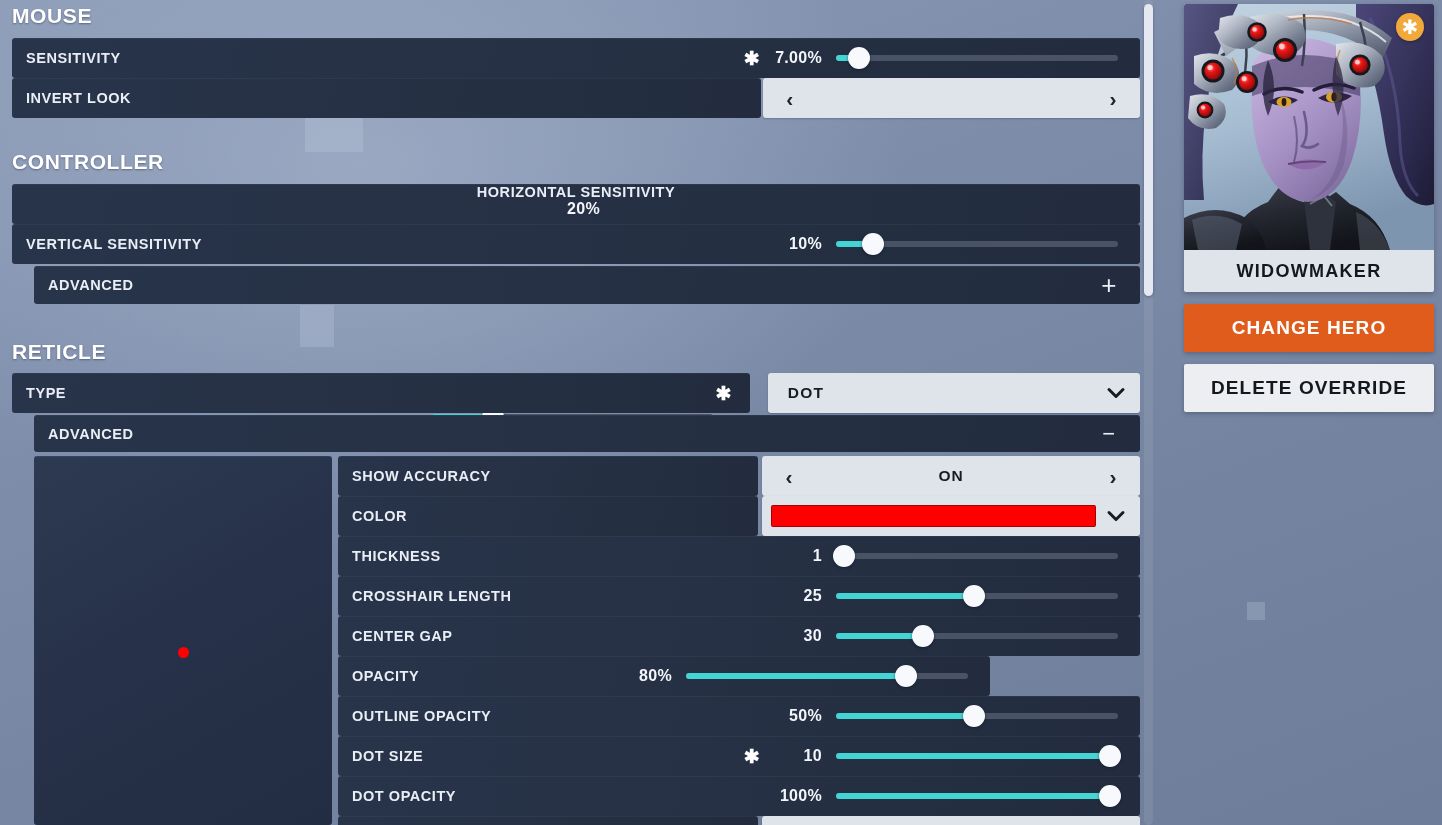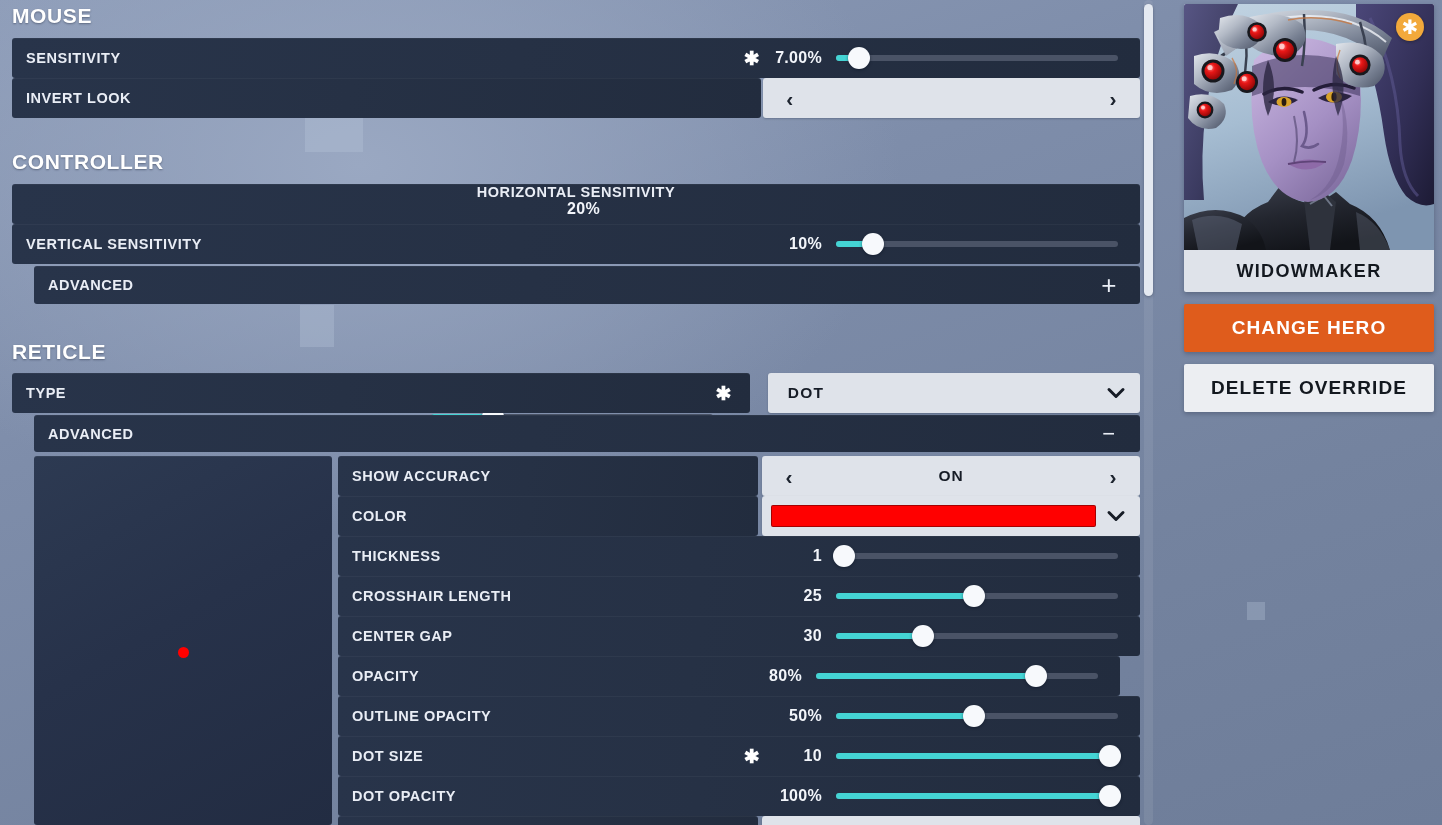--- a/index.html
+++ b/index.html
@@ -344,21 +344,21 @@
       <span class="lbl">CENTER GAP</span>
       <span class="num">30</span>
       <div class="slider" style="width:282px;flex:0 0 282px;margin-right:8px;">
         <div class="track"></div>
         <div class="fill" style="width:31%;"></div>
         <div class="knob" style="left:31%;"></div>
       </div>
     </div>
   </div>
 
-  <div class="row" style="position:absolute;left:338px;top:656px;width:782px;">
+  <div class="row" style="position:absolute;left:338px;top:656px;width:652px;">
     <div class="label-cell" style="width:802px;">
       <span class="lbl">OPACITY</span>
       <span class="num">80%</span>
       <div class="slider" style="width:282px;flex:0 0 282px;margin-right:8px;">
         <div class="track"></div>
         <div class="fill" style="width:78%;"></div>
         <div class="knob" style="left:78%;"></div>
       </div>
     </div>
   </div>

